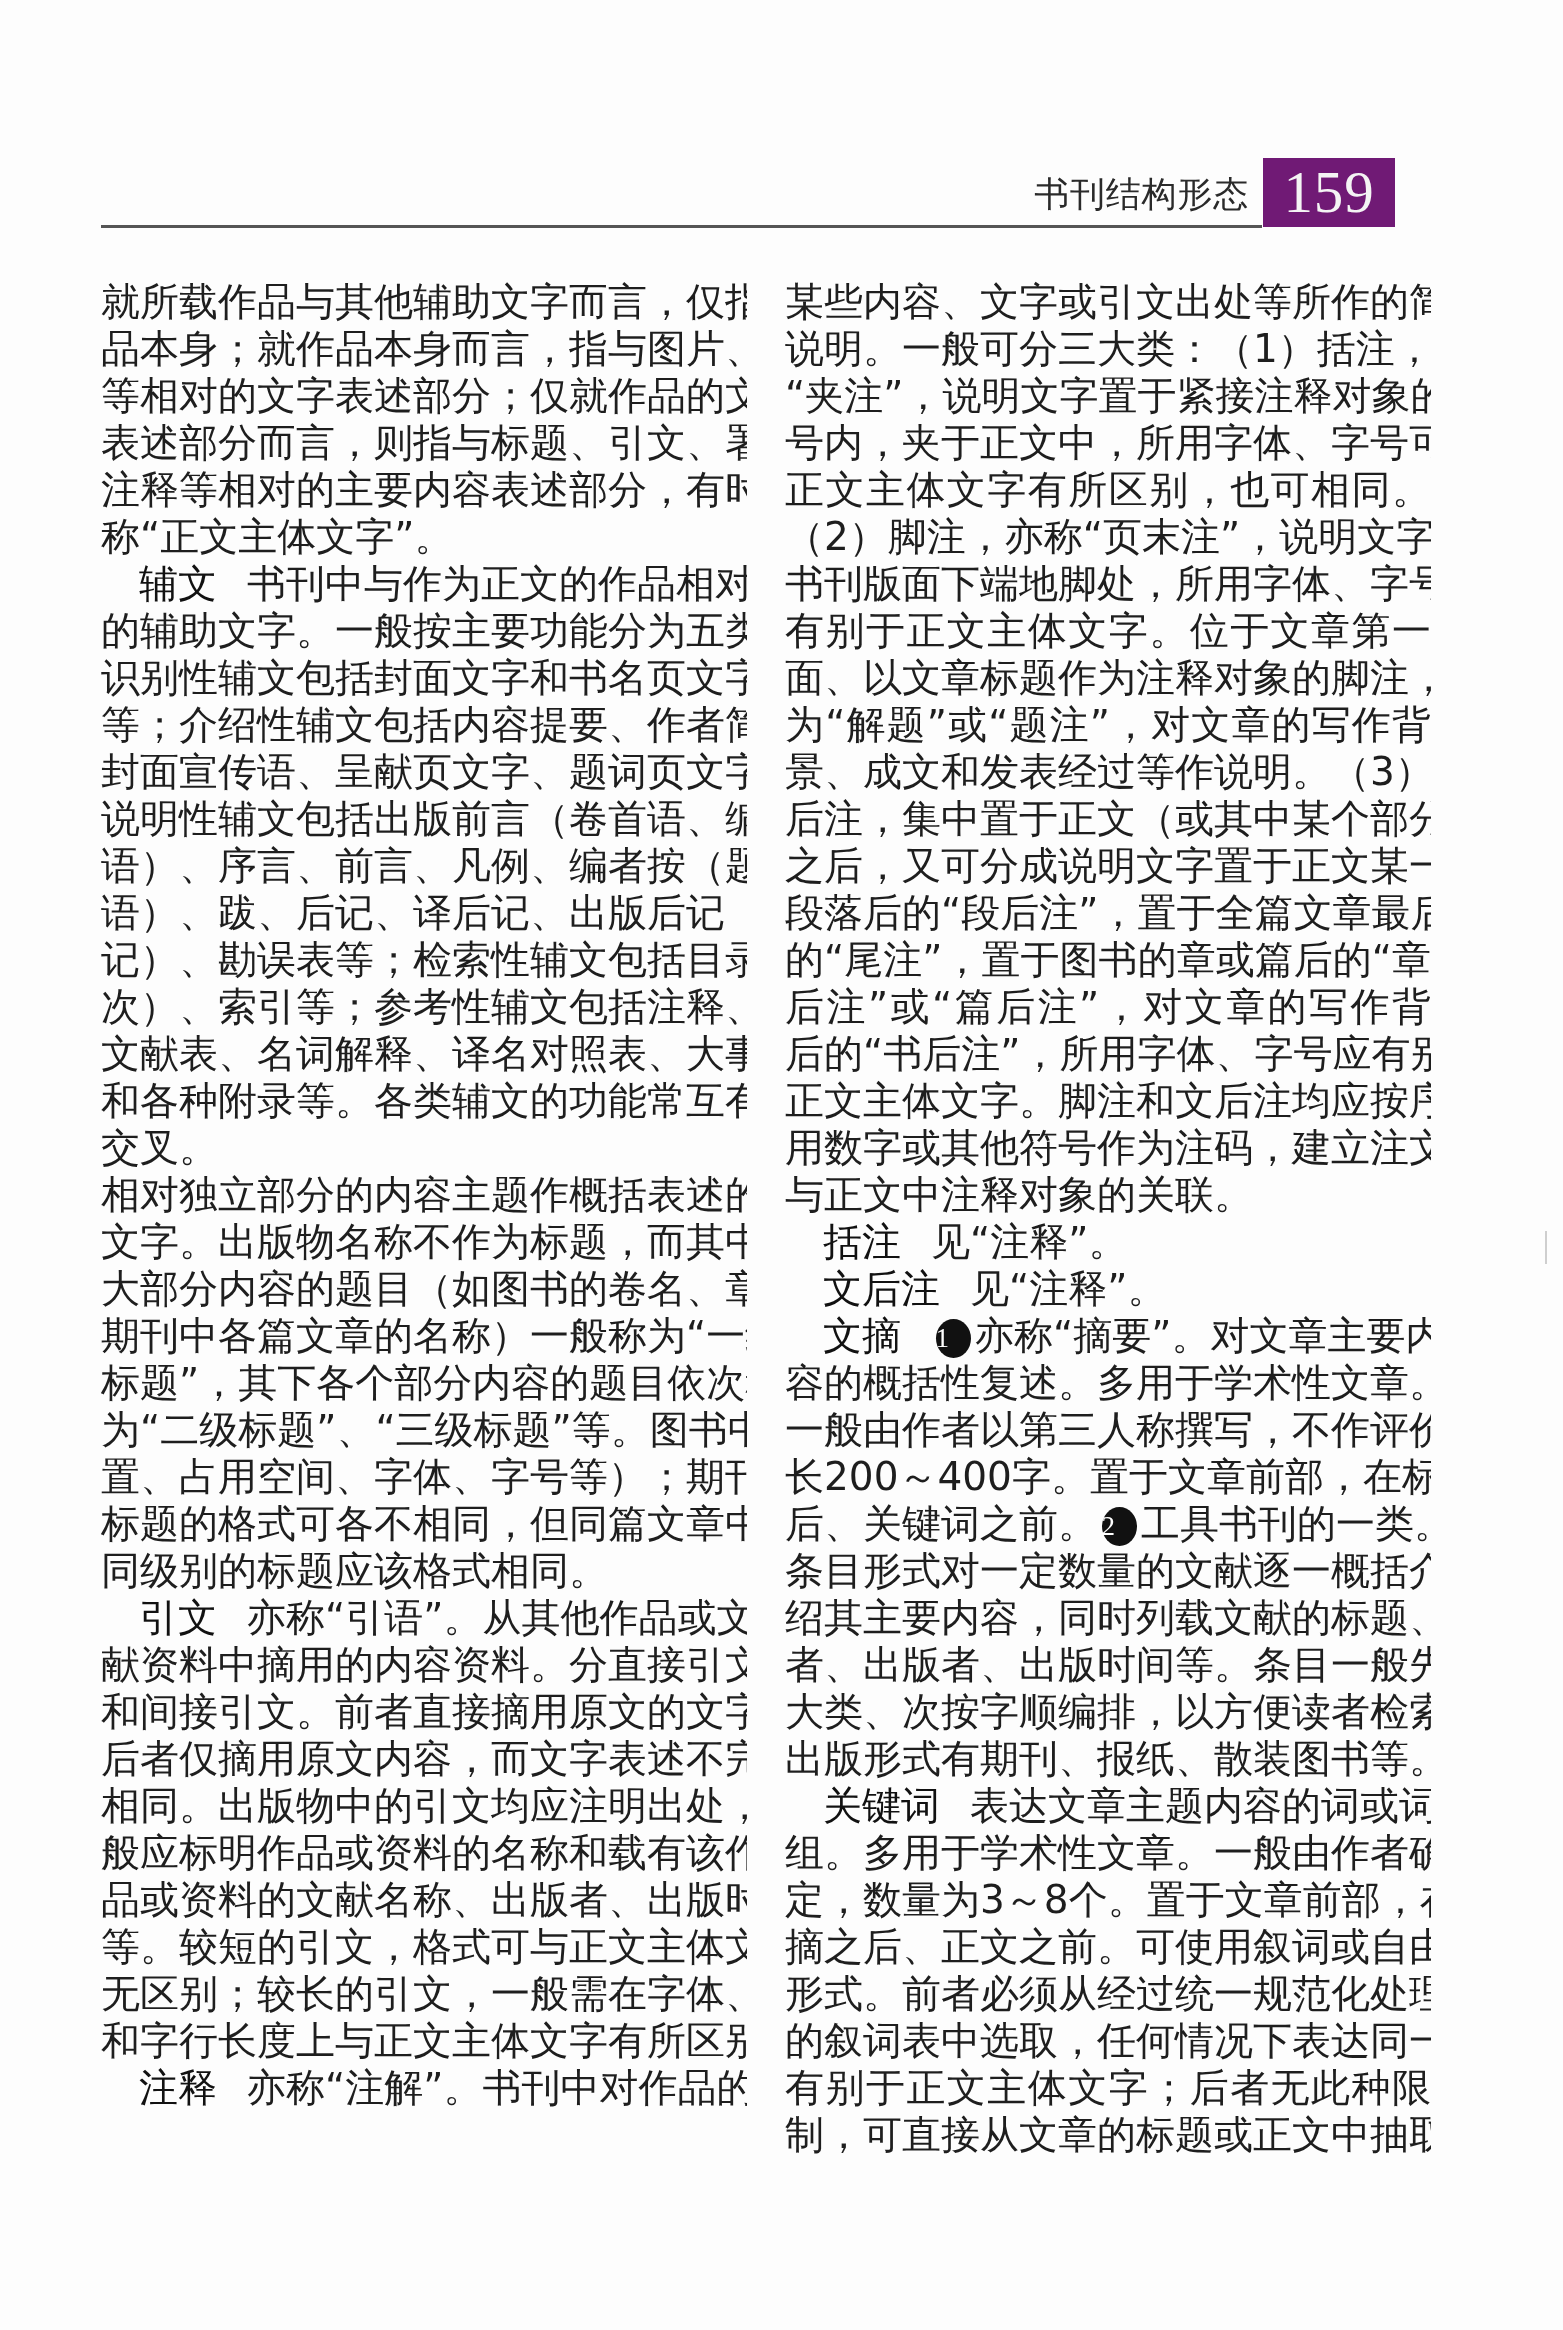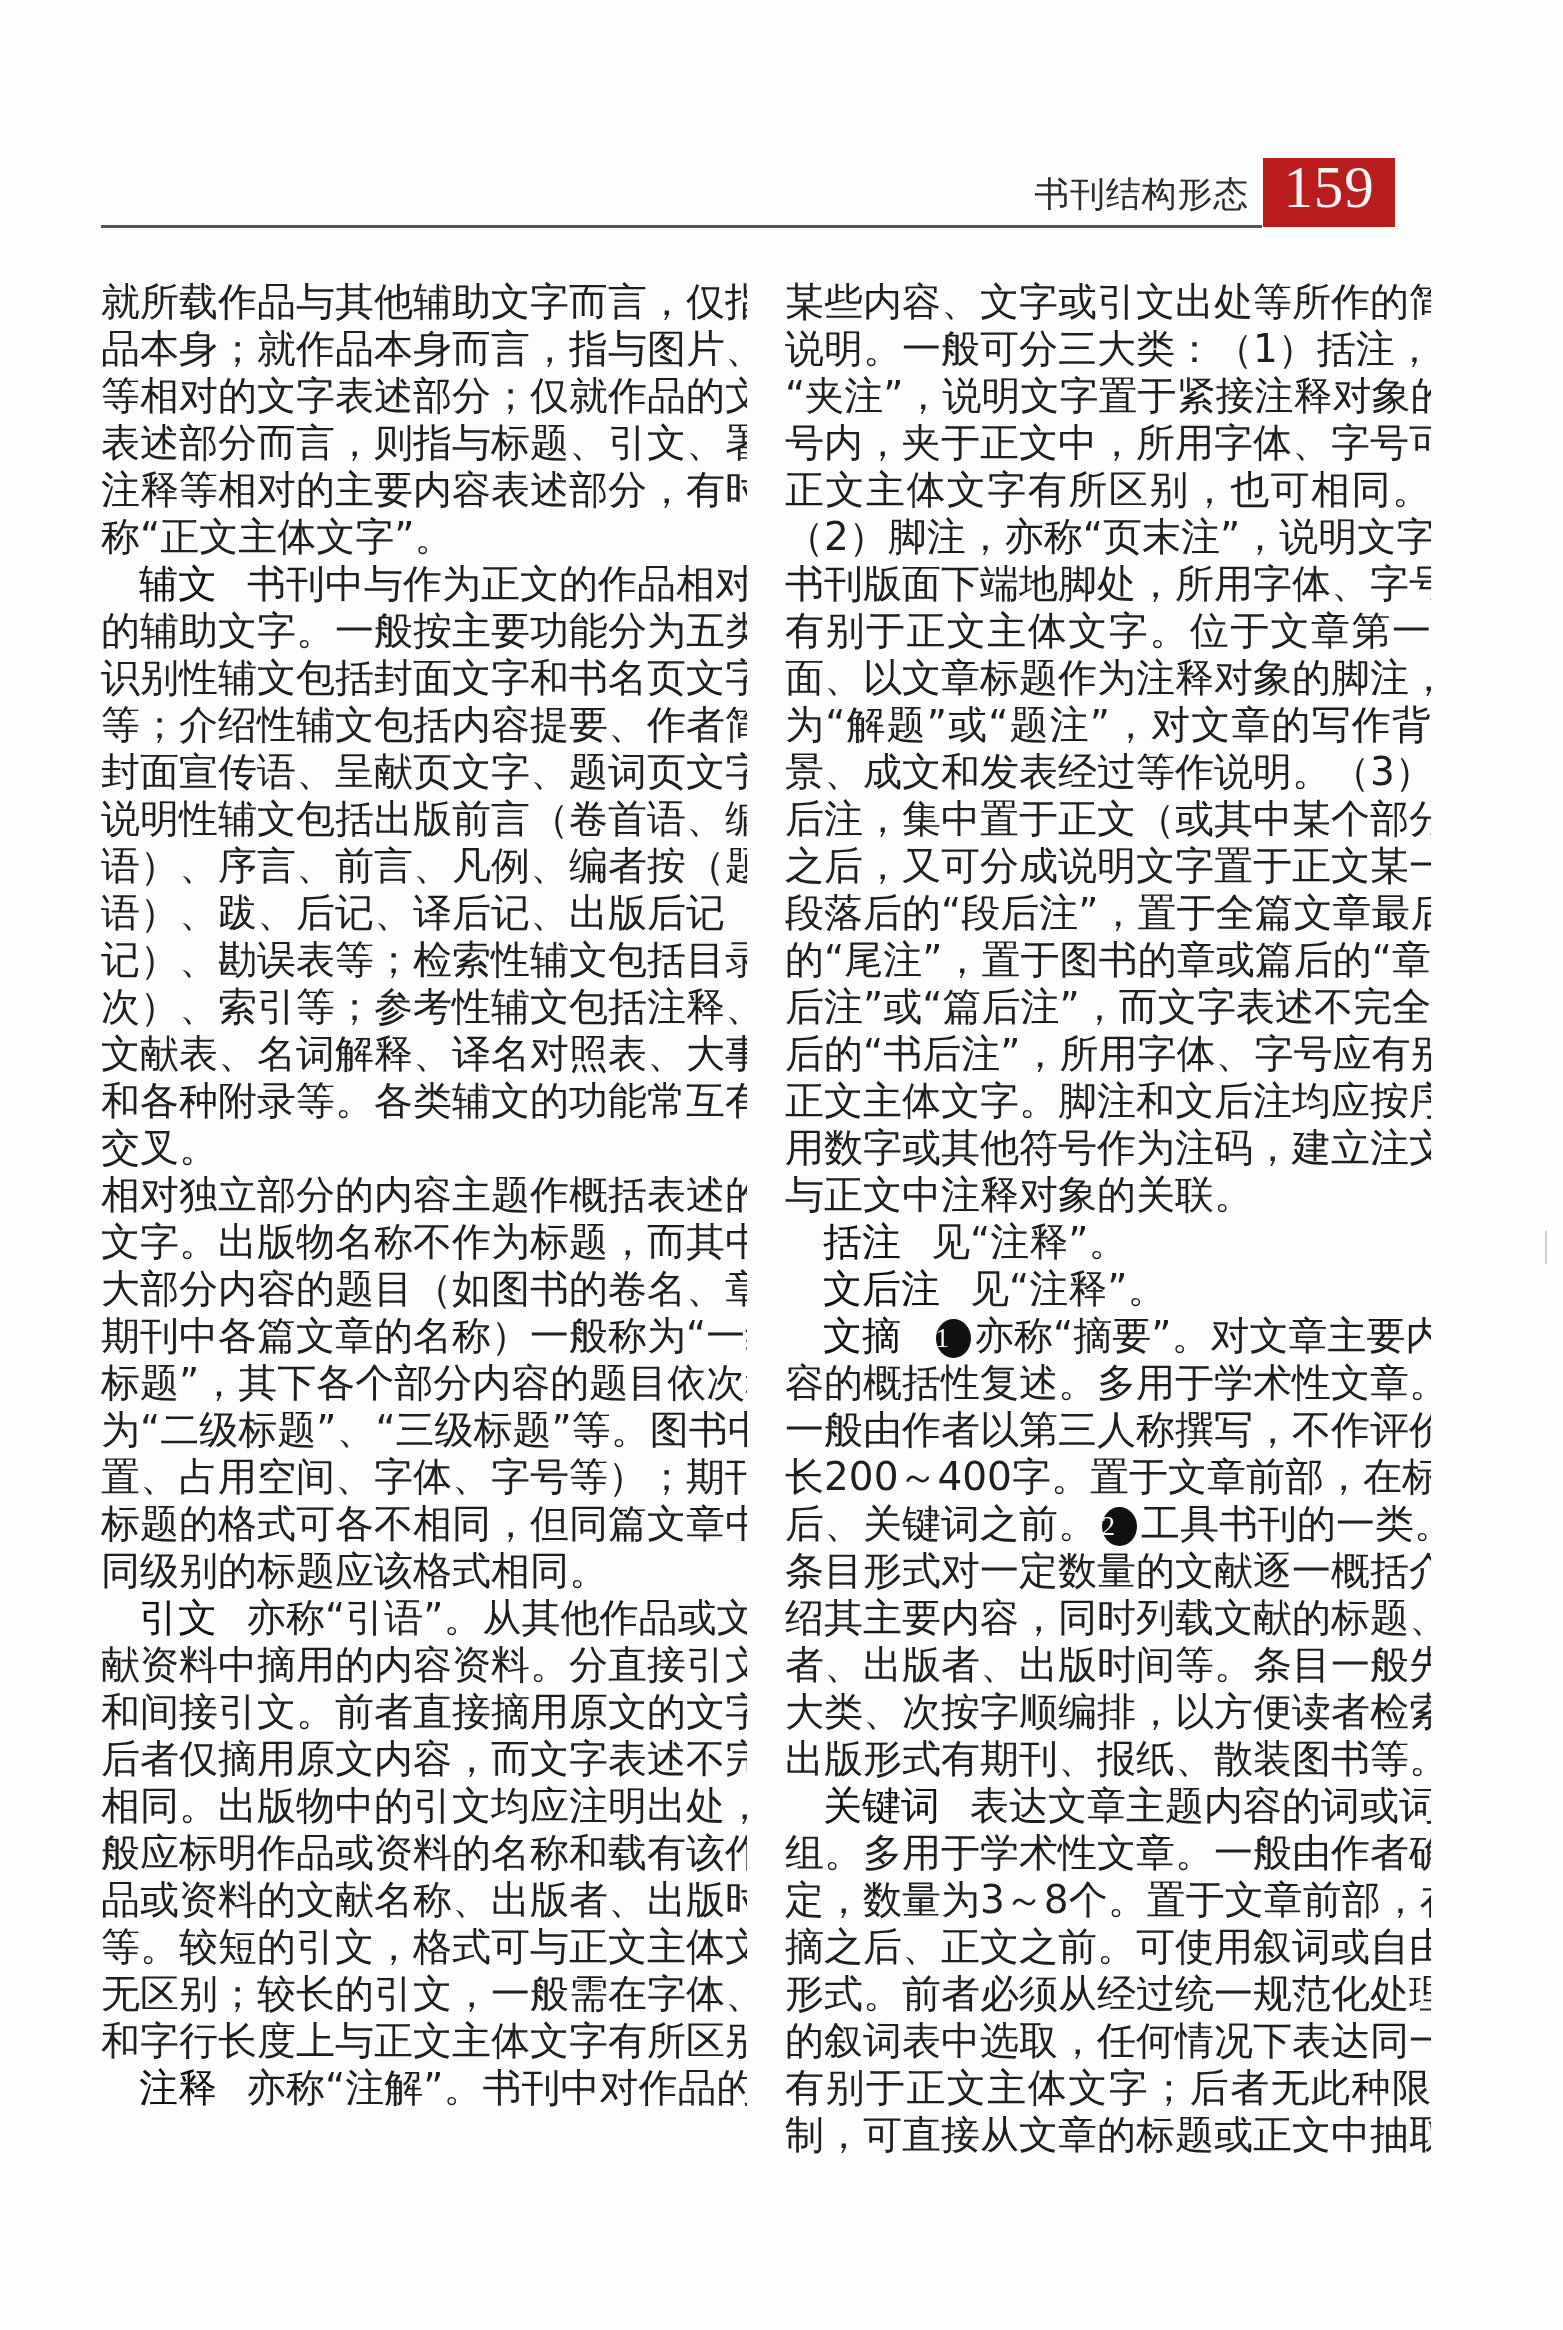--- a/index.html
+++ b/index.html
@@ -44,22 +44,23 @@
     letter-spacing: 0.8px;
     color: #2a2a2a;
     white-space: nowrap;
   }
   .page-number-box {
     position: absolute;
     left: 1263px;
     top: 158px;
     width: 132px;
     height: 69px;
-    background: #b91c1c;
+    background: #701a75;
     display: flex;
+    align-items: center;
     justify-content: center;
   }
   .page-number {
     font-family: "Liberation Serif", "DejaVu Serif", serif;
     font-size: 59px;
     color: #f4f4f4;
     line-height: 1;
     letter-spacing: 0.8px;
   }
   
@@ -176,21 +177,21 @@
       <div class="line"><span>（2）脚注，亦称“页末注”，说明文字位于</span></div>
       <div class="line"><span>书刊版面下端地脚处，所用字体、字号应</span></div>
       <div class="line"><span>有别于正文主体文字。位于文章第一</span></div>
       <div class="line"><span>面、以文章标题作为注释对象的脚注，称</span></div>
       <div class="line"><span>为“解题”或“题注”，对文章的写作背</span></div>
       <div class="line"><span>景、成文和发表经过等作说明。（3）文</span></div>
       <div class="line"><span>后注，集中置于正文（或其中某个部分）</span></div>
       <div class="line"><span>之后，又可分成说明文字置于正文某一</span></div>
       <div class="line"><span>段落后的“段后注”，置于全篇文章最后</span></div>
       <div class="line"><span>的“尾注”，置于图书的章或篇后的“章</span></div>
-      <div class="line"><span>后注”或“篇后注”，而文字表述不完全</span></div>
+      <div class="line"><span>后注”或“篇后注”，对文章的写作背</span></div>
       <div class="line"><span>后的“书后注”，所用字体、字号应有别于</span></div>
       <div class="line"><span>正文主体文字。脚注和文后注均应按序</span></div>
       <div class="line"><span>用数字或其他符号作为注码，建立注文</span></div>
       <div class="line last"><span>与正文中注释对象的关联。</span></div>
       <div class="line last indent"><span class="term">括注</span><span>见“注释”。</span></div>
       <div class="line last indent"><span class="term">文后注</span><span>见“注释”。</span></div>
       <div class="line indent last"><span class="term">文摘</span><span class="circled">1</span><span>亦称“摘要”。对文章主要内</span></div>
       <div class="line"><span>容的概括性复述。多用于学术性文章。</span></div>
       <div class="line"><span>一般由作者以第三人称撰写，不作评价，</span></div>
       <div class="line"><span>长200～400字。置于文章前部，在标题之</span></div>

